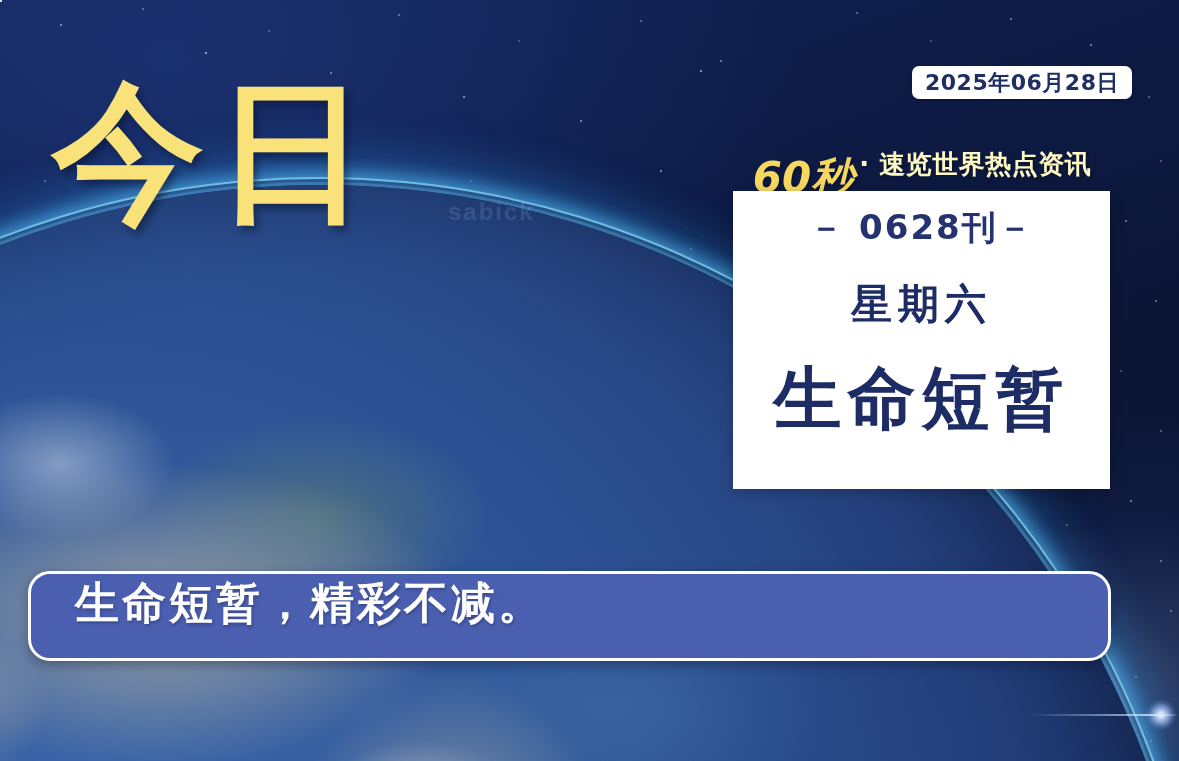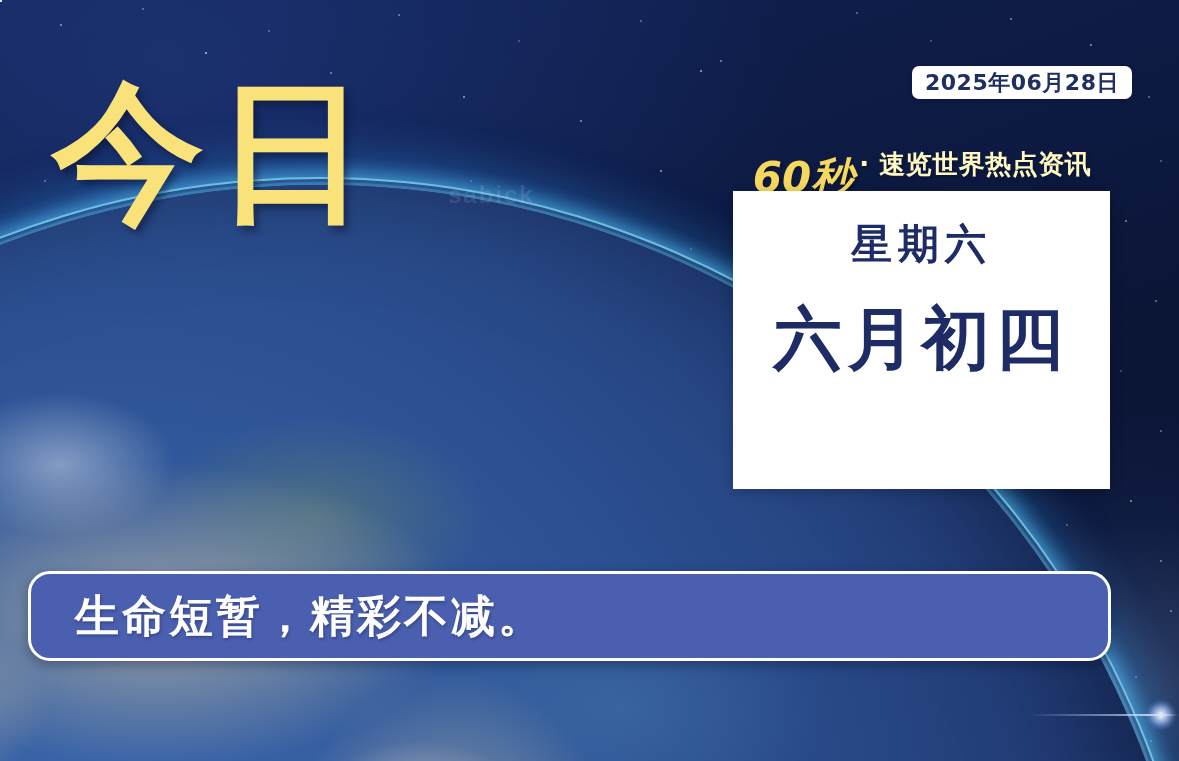--- a/index.html
+++ b/index.html
@@ -118,21 +118,21 @@
   .haze {
     position:absolute;
     left:-600px; top:148px;
     width:1840px; height:1840px;
     border-radius:50%;
     background:radial-gradient(circle, rgba(0,0,0,0) 0%, rgba(0,0,0,0) 95.2%, rgba(120,215,255,0.30) 96.6%, rgba(60,150,230,0.10) 98.4%, rgba(0,0,0,0) 100%);
   }
 
   
   .watermark {
-    position:absolute; left:448px; top:181px;
+    position:absolute; left:448px; top:198px;
     font-size:24px; font-weight:700; letter-spacing:2px;
     color:rgba(190,210,245,0.14);
     user-select:none;
   }
 
   
   .masthead { position:absolute; left:52px; top:80px; width:420px; }
   .mast-line {
     font-size:152px; line-height:0.96; font-weight:700;
     letter-spacing:12px;
@@ -196,21 +196,21 @@
     white-space:nowrap;
   }
 
   
   .banner {
     position:absolute; left:28px; top:571px;
     width:1083px; height:90px;
     background:#4b5fb0;
     border:3px solid #ffffff;
     border-radius:22px;
-    display:flex; align-items:center;
+    display:flex; align-items:flex-start;
     box-shadow:0 4px 12px rgba(5,12,35,0.35);
   }
   .banner-text {
     margin-left:44px;
     color:#ffffff; font-size:44px; font-weight:700; letter-spacing:3px;
     white-space:nowrap;
     font-family:"DejaVu Sans","Liberation Sans", sans-serif;
     text-shadow:1px 2px 3px rgba(10,20,50,0.30);
   }
 </style>
@@ -239,21 +239,22 @@
   <div class="date-badge">
     <span>2025年06月28日</span>
   </div>
 
   <div class="tagline">
     <span class="tag-gold">60秒</span>
     <span class="tag-white">· 速览世界热点资讯</span>
   </div>
 
   <div class="card">
+    <div class="card-issue">－ 0628刊－</div>
     <div class="card-week">星期六</div>
-    <div class="card-lunar">六月初四</div>
+    <div class="card-lunar">生命短暂</div>
   </div>
 
   <div class="banner">
     <span class="banner-text">生命短暂，精彩不减。</span>
   </div>
 
 </div>
 
 </body></html>

